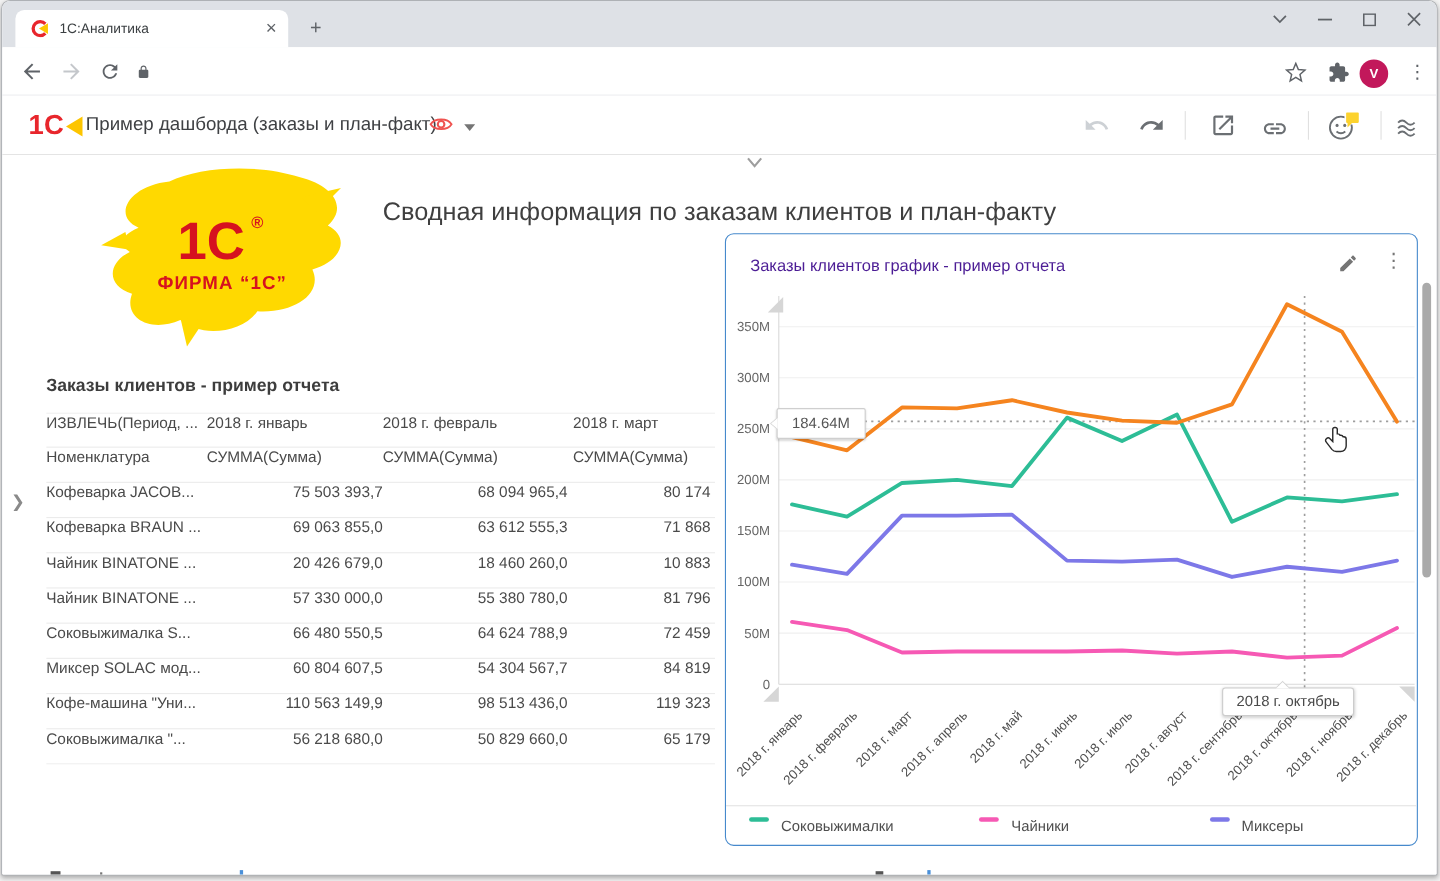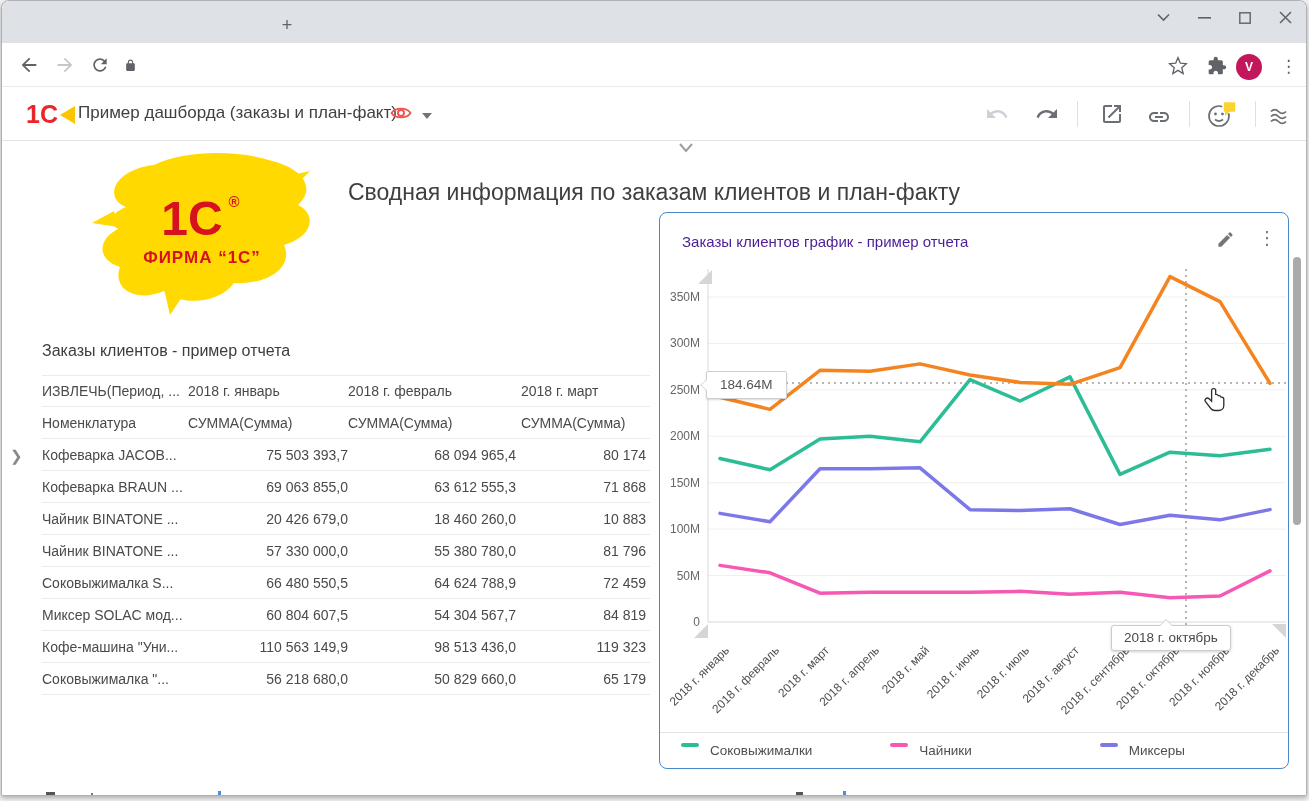--- a/index.html
+++ b/index.html
@@ -32,24 +32,24 @@
   .caret-down { position:absolute; left:420px; top:26px; width:0; height:0; border-left:5px solid transparent; border-right:5px solid transparent; border-top:6px solid #757575; }
   .hdr-ic { position:absolute; top:101px; width:24px; height:24px; }
   .hdr-sep { position:absolute; top:100px; width:1px; height:26px; background:#e0e0e0; }
 
   
   .content { position:absolute; left:0; top:140px; width:100%; height:656px; background:#fff; }
   .collapse-chev { position:absolute; left:670px; top:1px; }
   .page-title { position:absolute; left:0; top:38px; width:100%; text-align:center; font-size:23px; color:#3f3f3f; }
 
   .splash { position:absolute; left:72px; top:8px; }
-  .report-title { position:absolute; left:40px; top:201px; font-size:16px; font-weight:400; color:#3d3d3d; }
+  .report-title { position:absolute; left:40px; top:201px; font-size:16px; font-weight:700; color:#3d3d3d; }
 
   .rtable { position:absolute; left:40px; top:234px; width:608px; overflow:hidden; font-size:14px; color:#4a4a4a; }
-  .trow { display:flex; height:32px; align-items:center; border-bottom:1px solid #ebebeb; }
+  .trow { display:flex; height:32px; align-items:flex-start; border-bottom:1px solid #ebebeb; }
   .tcell { white-space:nowrap; overflow:hidden; }
   .tcell.c0 { width:146px; text-align:left; }
   .tcell.c1 { width:160px; text-align:right; }
   .tcell.c2 { width:168px; text-align:right; }
   .tcell.c3 { width:130px; text-align:right; }
   .trow.hdr .tcell { text-align:left; }
   .trow.hdr .tcell.c1, .trow.hdr .tcell.c2 { padding-left:0; }
   .trow.hdr .tcell.c1 { text-align:left; padding-left:0; }
   .trow.hdr .c1, .trow.hdr .c2, .trow.hdr .c3 { text-align:left; }
   .trow.hdr .c2 { padding-left:8px; }
@@ -80,20 +80,28 @@
 
   .frag { position:absolute; background:#555; }
   svg text { font-family:"Liberation Sans","DejaVu Sans",sans-serif; }
 </style>
 </head>
 <body>
 
 <div class="window">
 
   <div class="titlebar">
+    <div class="tab">
+      <svg width="16" height="16" viewBox="0 0 16 16">
+        <path d="M13.2 3.6 A6.4 6.4 0 1 0 13.2 12.4" fill="none" stroke="#e8262c" stroke-width="3"></path>
+        <polygon points="15.6,3.2 15.6,12.8 7.4,8" fill="#fdc500"></polygon>
+      </svg>
+      <span class="tab-title">1С:Аналитика</span>
+      <span class="tab-close">✕</span>
+    </div>
     <div class="new-tab">+</div>
     <div class="win-controls">
       <svg width="13" height="9" viewBox="0 0 13 9">
           <polyline points="1,1.5 6.5,7 12,1.5" fill="none" stroke="#5f6368" stroke-width="1.6"></polyline>
         </svg>
       <svg width="13" height="13" viewBox="0 0 13 13">
           <rect x="0" y="6" width="13" height="1.6" fill="#5f6368"></rect>
         </svg>
       <svg width="12" height="12" viewBox="0 0 12 12">
           <rect x="0.8" y="0.8" width="10.4" height="10.4" fill="none" stroke="#5f6368" stroke-width="1.4"></rect>

